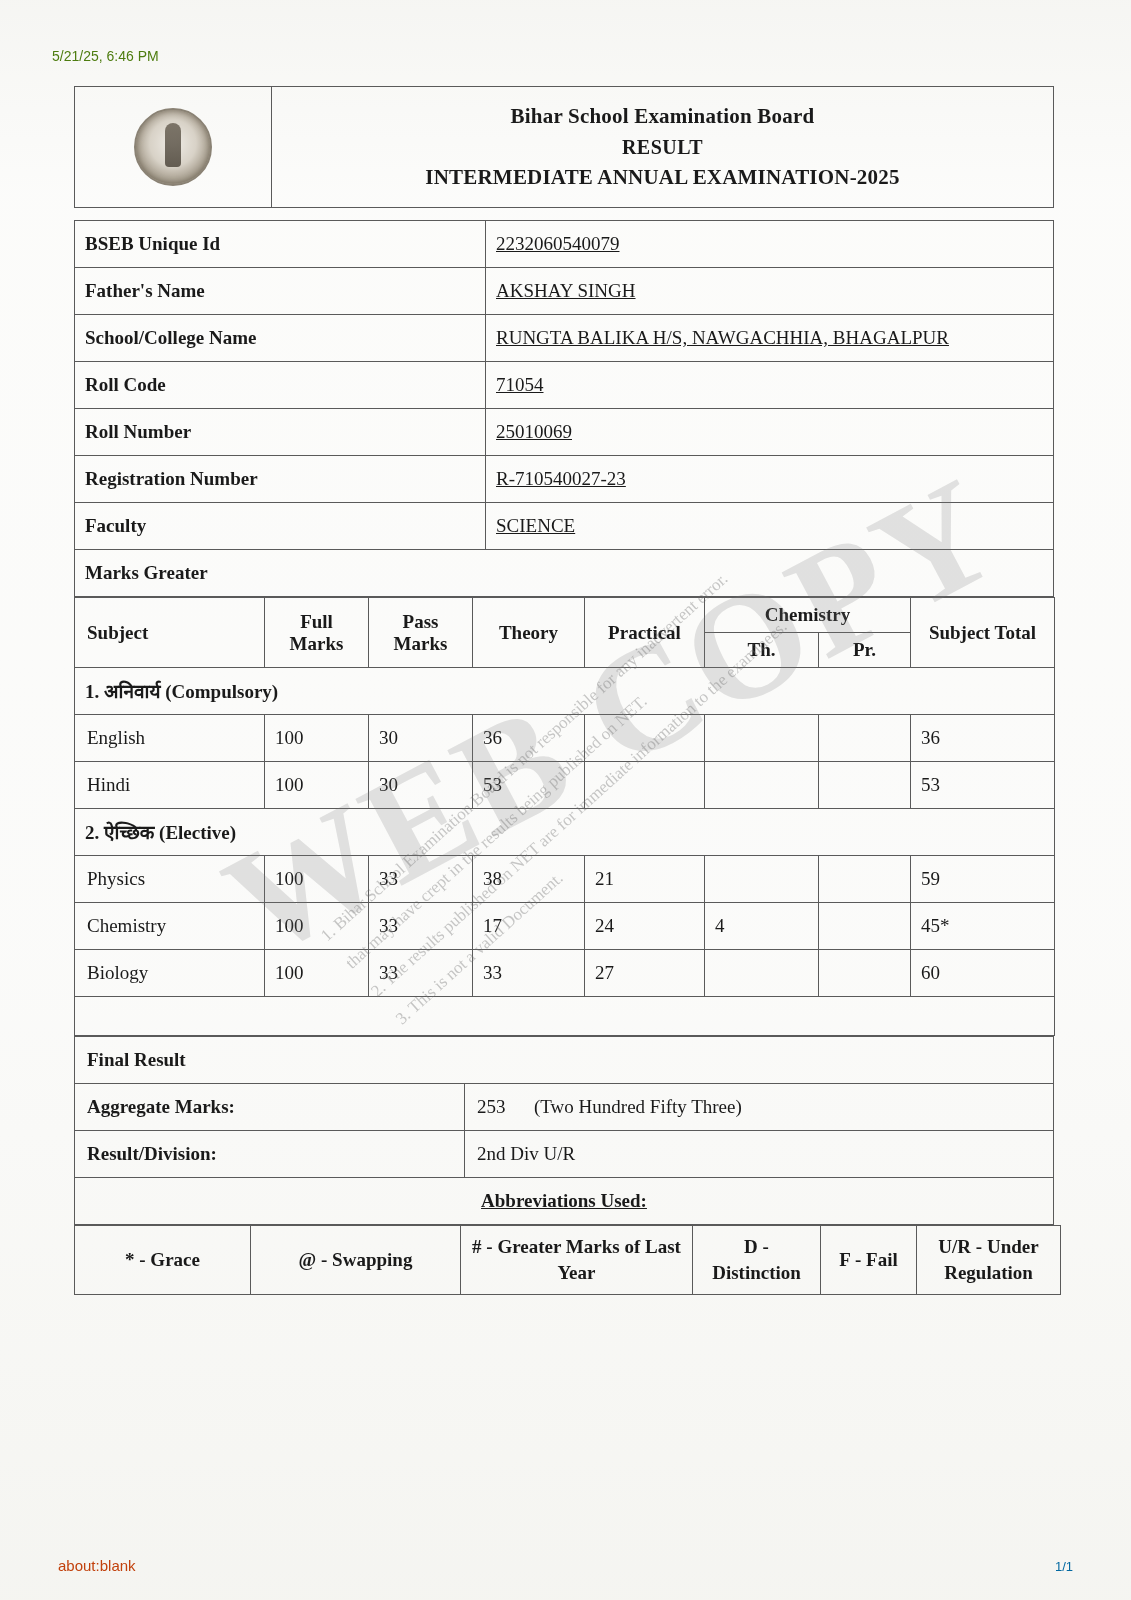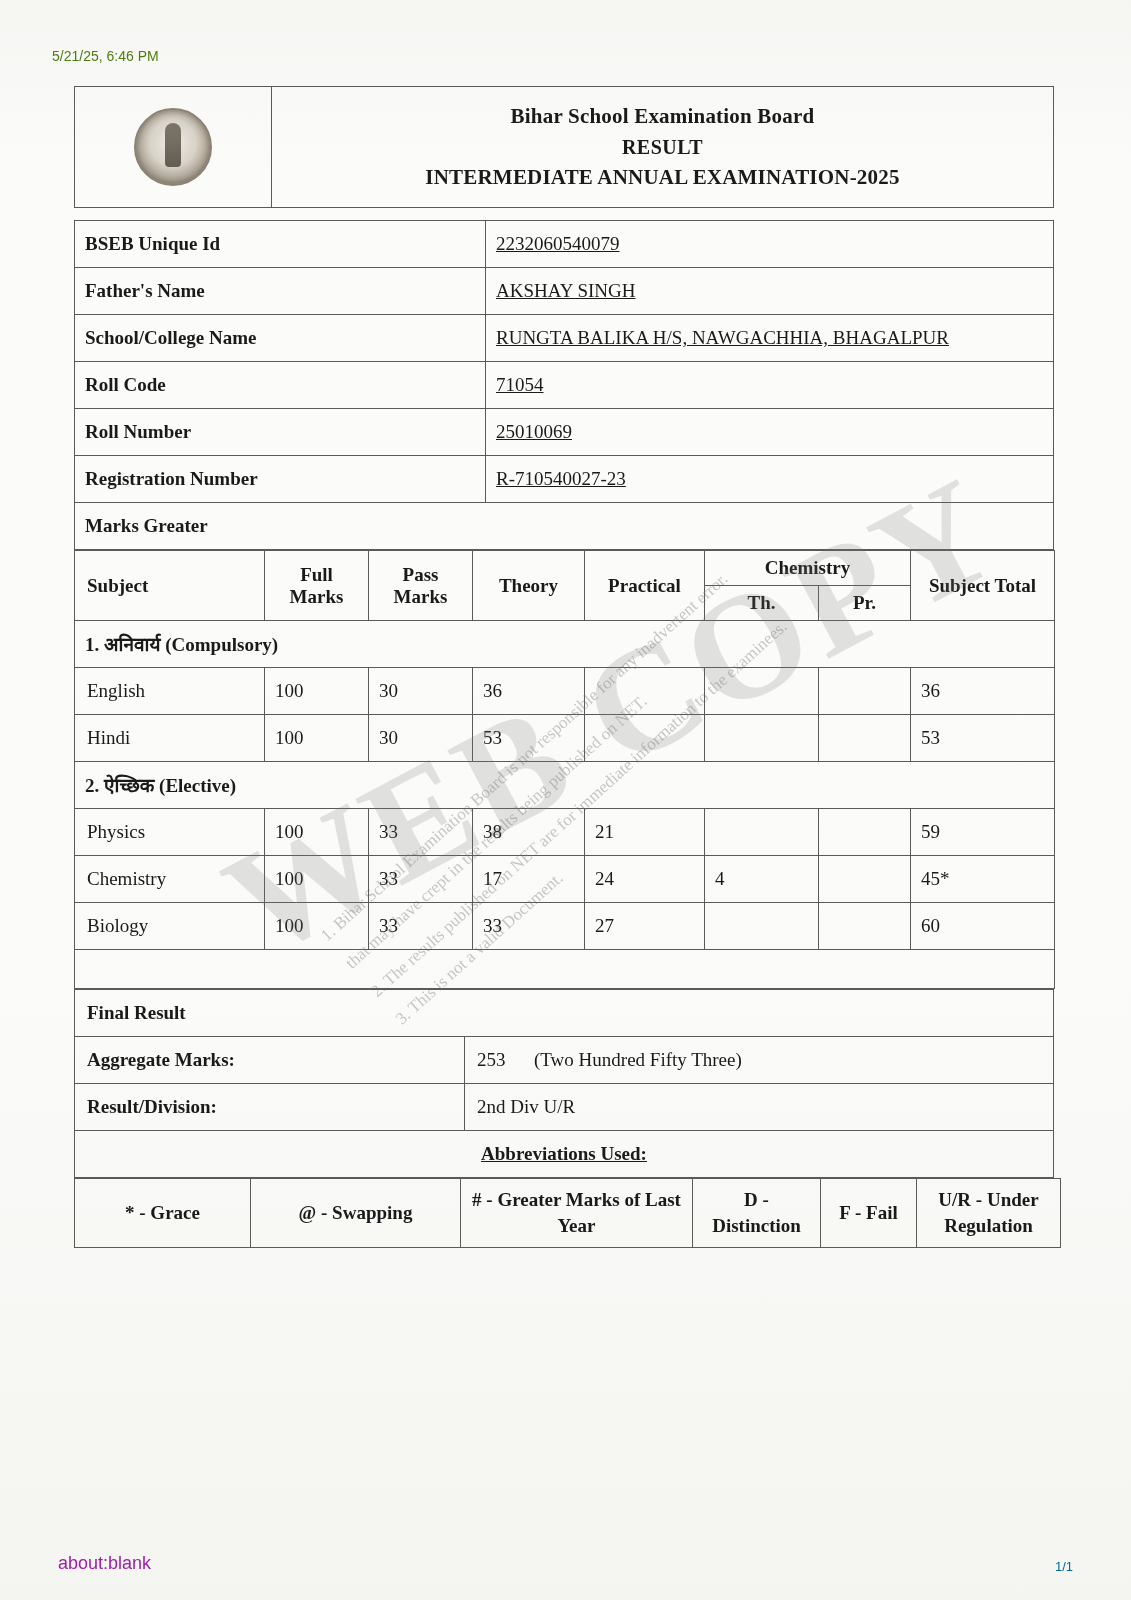--- a/index.html
+++ b/index.html
@@ -34,22 +34,22 @@
     left: 52px;
     font-family: "Liberation Sans", sans-serif;
     font-size: 14px;
     color: #4d7c0f;
   }
   .browser-footer-left {
     position: absolute;
     bottom: 26px;
     left: 58px;
     font-family: "Liberation Sans", sans-serif;
-    font-size: 18px;
-    color: #a21caf;
+    font-size: 15px;
+    color: #c2410c;
   }
   .browser-footer-right {
     position: absolute;
     bottom: 26px;
     right: 58px;
     font-family: "Liberation Sans", sans-serif;
     font-size: 13px;
     color: #0369a1;
   }
 
@@ -269,20 +269,24 @@
         <td class="info-label">Roll Code</td>
         <td class="info-value">71054</td>
       </tr>
       <tr>
         <td class="info-label">Roll Number</td>
         <td class="info-value">25010069</td>
       </tr>
       <tr>
         <td class="info-label">Registration Number</td>
         <td class="info-value">R-710540027-23</td>
+      </tr>
+      <tr>
+        <td class="info-label">Faculty</td>
+        <td class="info-value">SCIENCE</td>
       </tr>
       <tr>
         <td class="info-label" colspan="2">Marks Greater</td>
       </tr>
     </tbody>
       </table>
 
     <table class="grid marks-table">
       <colgroup>
         <col style="width:190px">

